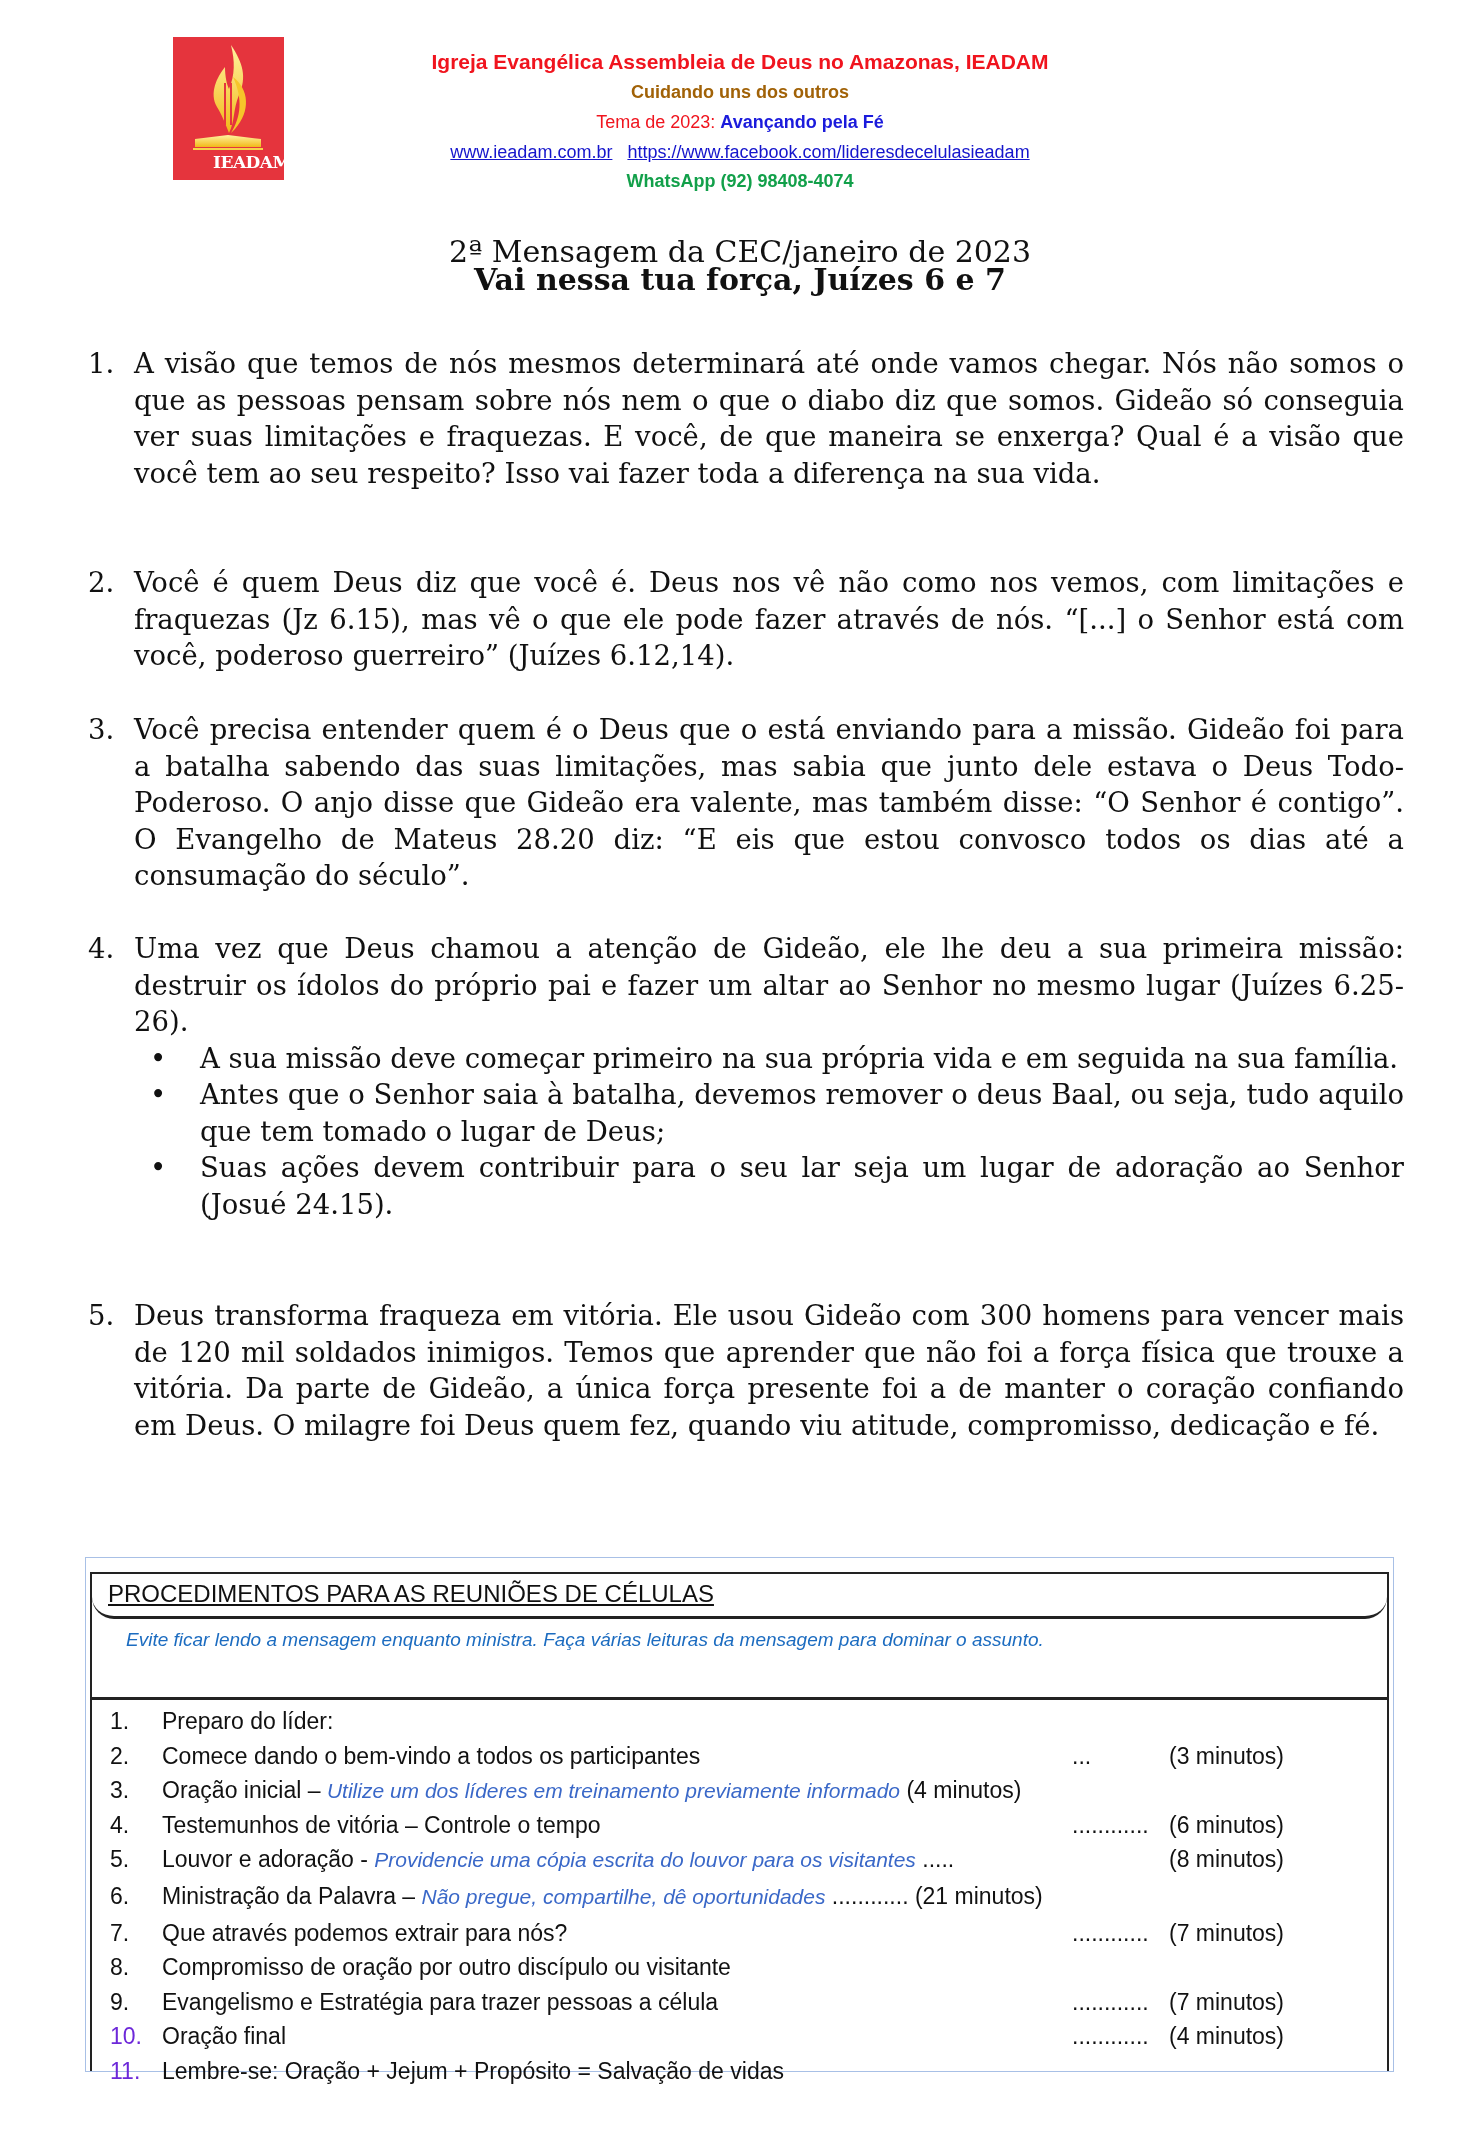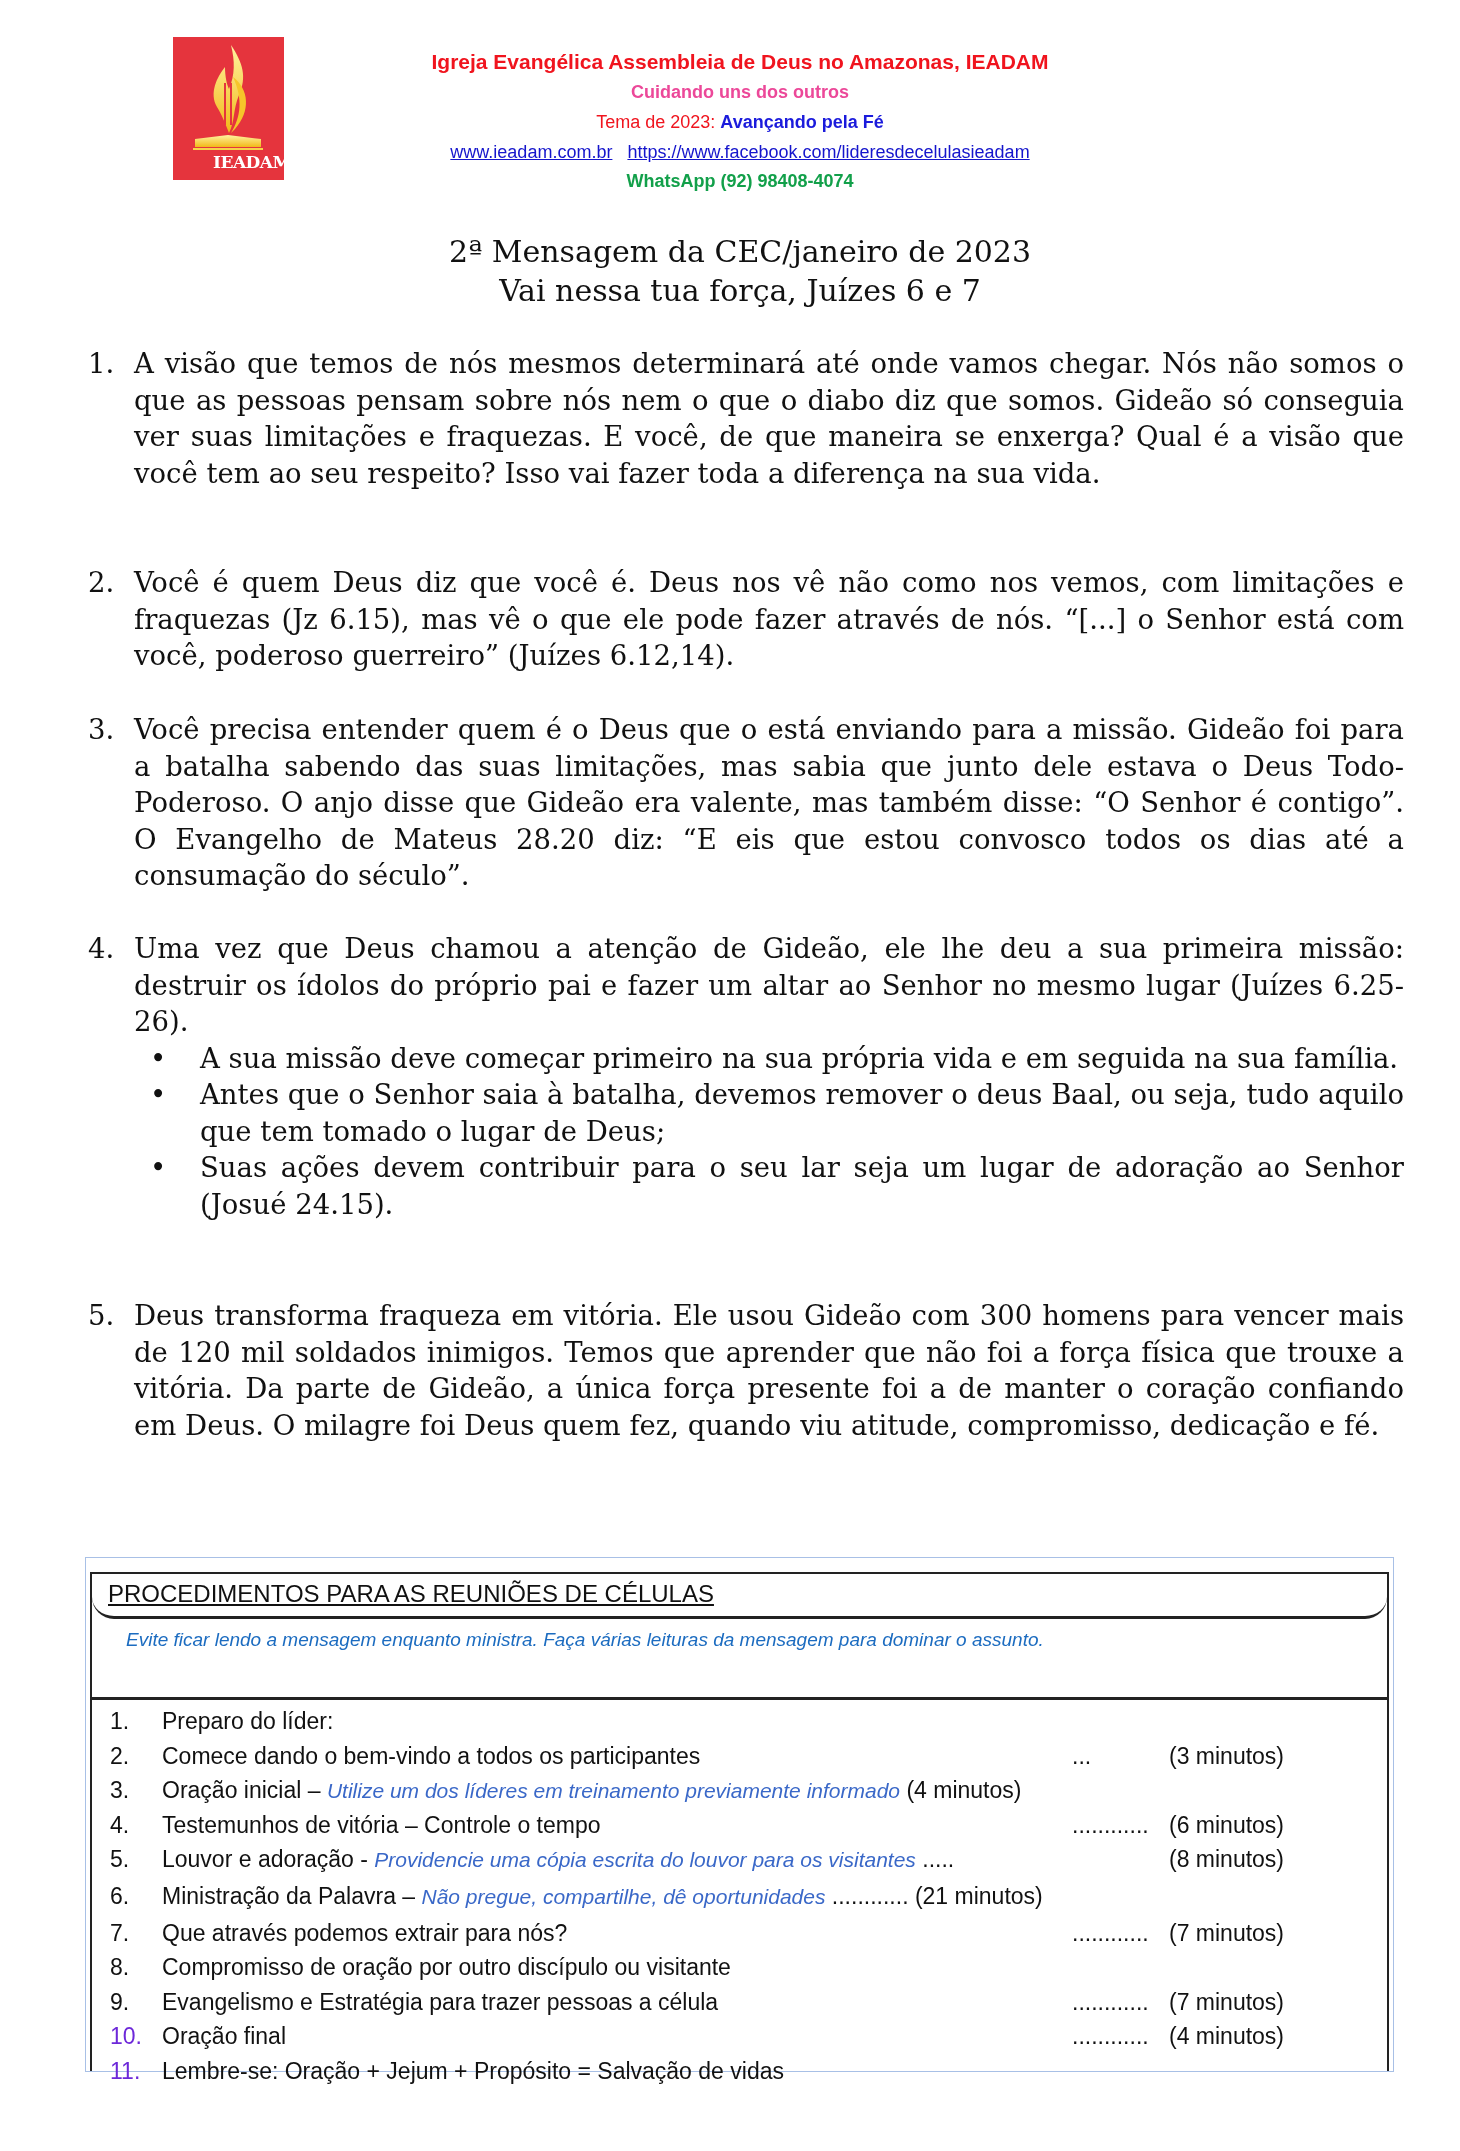--- a/index.html
+++ b/index.html
@@ -2,29 +2,29 @@
 <html><head>
 <meta charset="utf-8">
 <style>
   html, body { margin:0; padding:0; background:#ffffff; }
   body { width:1460px; height:2151px; position:relative; overflow:hidden; }
   .logo { position:absolute; left:173px; top:37px; width:111px; height:143px; background:#e5343d; }
   .logo svg { position:absolute; left:0; top:0; }
   .logo .logo-text { position:absolute; left:0; right:0; bottom:8px; text-align:center; color:#fff; font-family:"DejaVu Serif", serif; font-weight:bold; font-size:17px; letter-spacing:-0.5px;padding-left:40px; }
   .hdr { position:absolute; left:300px; width:880px; text-align:center; font-family:"Liberation Sans", sans-serif; font-size:19px; line-height:24px; }
   .h1 { top:50px; color:#f0141e; font-weight:bold; font-size:21px; }
-  .h2 { top:80px; color:#ec4899; font-weight:bold; font-size:18px; }
+  .h2 { top:80px; color:#a16207; font-weight:bold; font-size:18px; }
   .h3 { top:110px; color:#f0141e; font-size:18px; }
   .h3 .blue { color:#1b1bdc; font-weight:bold; }
   .h4 { top:140px; font-size:18px; }
   .h4 a { color:#1515cc; text-decoration:underline; }
   .h5 { top:169px; color:#12a04a; font-weight:bold; font-size:18px; }
   .title { position:absolute; left:200px; width:1080px; text-align:center; font-family:"DejaVu Serif", serif; font-size:30px; line-height:38px; color:#111; }
   .title1 { top:233px; }
-  .title2 { top:272px; }
+  .title2 { top:261px;font-weight:bold; }
   .body { position:absolute; left:88px; width:1316px; font-family:"DejaVu Serif", serif; font-size:27.5px; line-height:36.5px; color:#111; }
   .para { position:relative; padding-left:46px; margin:0; text-align:justify; }
   .para .num { position:absolute; left:0; top:0; }
   .bullets { margin:0; padding:0; list-style:none; }
   .bullet { position:relative; padding-left:112px; text-align:justify; }
   .bullet .dot { position:absolute; left:62px; top:0; }
   .box { position:absolute; left:85px; top:1557px; width:1307px; height:513px; border:1.5px solid #a8c0e6; }
   .inner { position:absolute; left:4px; top:14px; right:4px; bottom:0; border-left:2px solid #222; border-right:2px solid #222; border-top:2px solid #222; }
   .row-head { height:42px; border-bottom:3px solid #222; padding-left:16px; font-family:"Liberation Sans", sans-serif; font-size:24px; line-height:40px; color:#111;border-radius:22px; }
   .row-head span { text-decoration:underline; }

